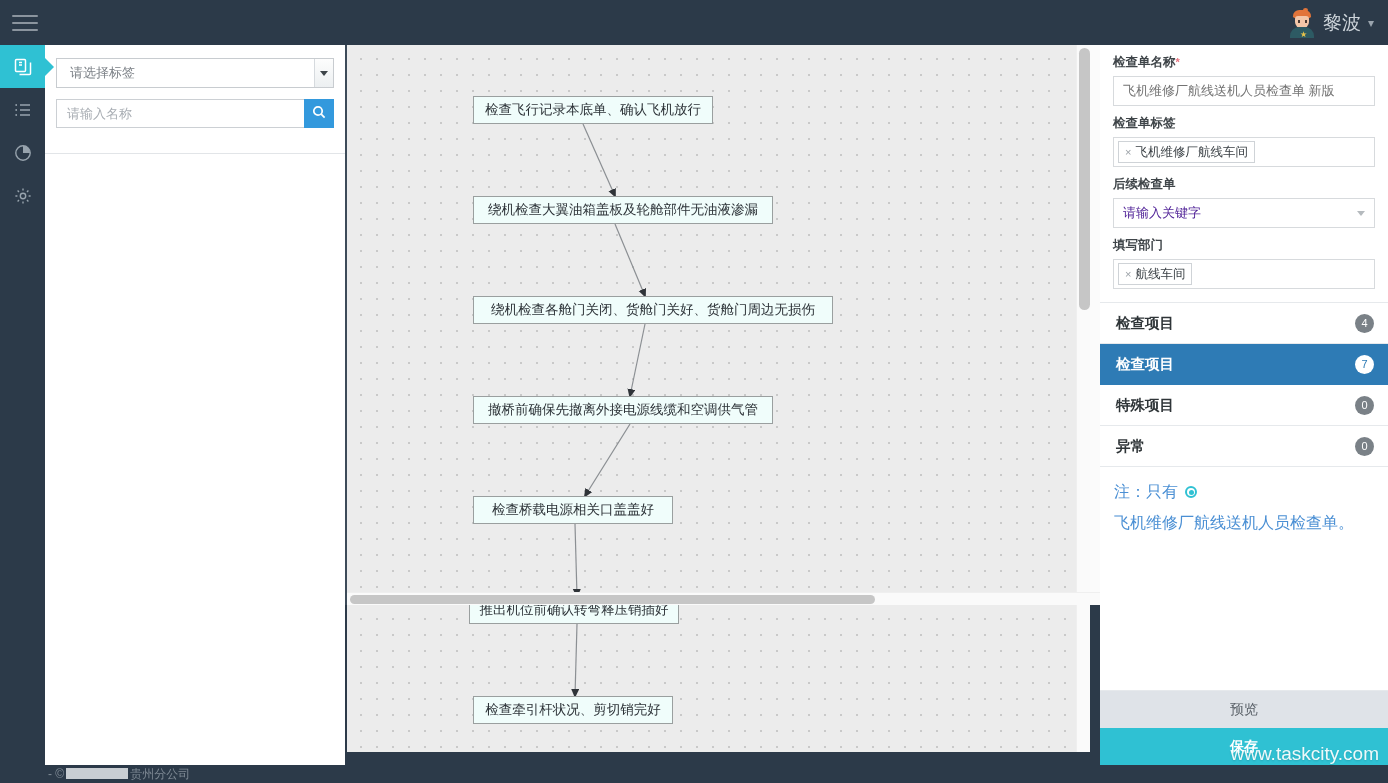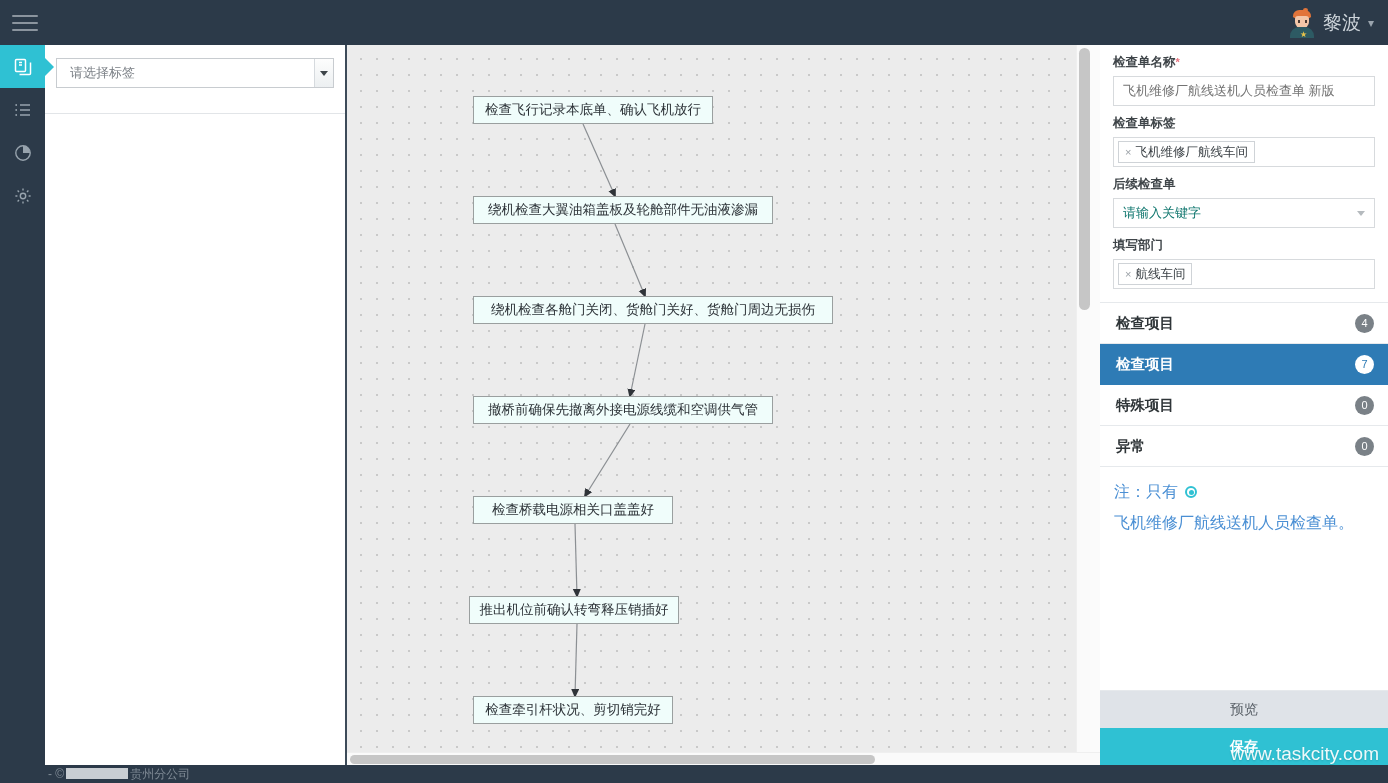--- a/index.html
+++ b/index.html
@@ -83,21 +83,21 @@
   }
   .search-input::placeholder { color: #a8adb3; }
   .search-btn {
     width: 30px; height: 29px; background: #3399dd; border: none; cursor: pointer;
     display: flex; align-items: center; justify-content: center;
   }
   .filter-divider { height:1px; background:#e2e5e8; margin-top: 14px; }
 
   
   #canvas-outer {
-    position: absolute; left: 345px; top: 45px; width: 757px; height: 720px;
+    position: absolute; left: 345px; top: 45px; width: 757px; height: 560px;
     background: #fbfbfb; border-left: 2px solid #3d4b59;
     z-index: 10;
   }
   #canvas {
     position: absolute; left: 0; top: 0; width: 743px; height: 707px;
     background-color: #ececec;
     background-image: radial-gradient(#c9c9c9 1px, transparent 1px);
     background-size: 16px 16px;
     background-position: 6px 6px;
     overflow: hidden;
@@ -149,21 +149,21 @@
     display: flex; flex-wrap: wrap; gap: 4px; background:#fff;
   }
   .chip {
     border: 1px solid #cfd3d7; background: #fff; font-size: 12.5px; color: #3a4045;
     padding: 1px 6px; display: inline-flex; align-items: center; gap: 4px; cursor: pointer;
   }
   .chip-x { color: #9aa0a6; font-size: 11px; }
   .combo {
     width: 100%; height: 30px; border: 1px solid #d7dadd; background:#fff;
     display: flex; align-items: center; justify-content: space-between;
-    padding: 0 9px; font-size: 13px; color: #0f766e; cursor: pointer;
+    padding: 0 9px; font-size: 13px; color: #4c1d95; cursor: pointer;
   }
   .combo .caret { width:0;height:0;border-left:4px solid transparent;border-right:4px solid transparent;border-top:5px solid #b5babe;}
 
   
   .acc-item {
     height: 41px; display: flex; align-items: center; justify-content: space-between;
     padding: 0 14px 0 16px; border-bottom: 1px solid #e6e9ec;
     font-size: 14.5px; color: #2f3538; cursor: pointer; font-weight: 600;
   }
   .acc-item.active { background: #2e7bb5; color: #ffffff; border-bottom-color: #2e7bb5; }
@@ -274,20 +274,31 @@
   </div>
 </div>
 
 <div id="filter-panel">
   <div class="filter-body">
     <div class="sel-wrap">
       <div class="tag-select">请选择标签</div>
       <div class="sel-btn">
         <span class="caret-dn"></span>
       </div>
+    </div>
+    <div class="search-row">
+      <input class="search-input" type="text" placeholder="请输入名称" style="">
+      <button class="search-btn">
+        <span>
+          <svg width="14" height="14" viewBox="0 0 14 14" stroke="#ffffff" stroke-width="1.7" fill="none">
+            <circle cx="6" cy="6" r="4.2"></circle>
+              <path d="M9.2 9.2L12.6 12.6"></path>
+          </svg>
+        </span>
+      </button>
     </div>
   </div>
   <div class="filter-divider"></div>
 </div>
 
 <div id="canvas-outer">
   <div id="canvas">
     <svg id="edges">
       <defs>
         <marker id="ah" markerWidth="10" markerHeight="10" refX="7" refY="4" orient="auto" markerUnits="userSpaceOnUse">

